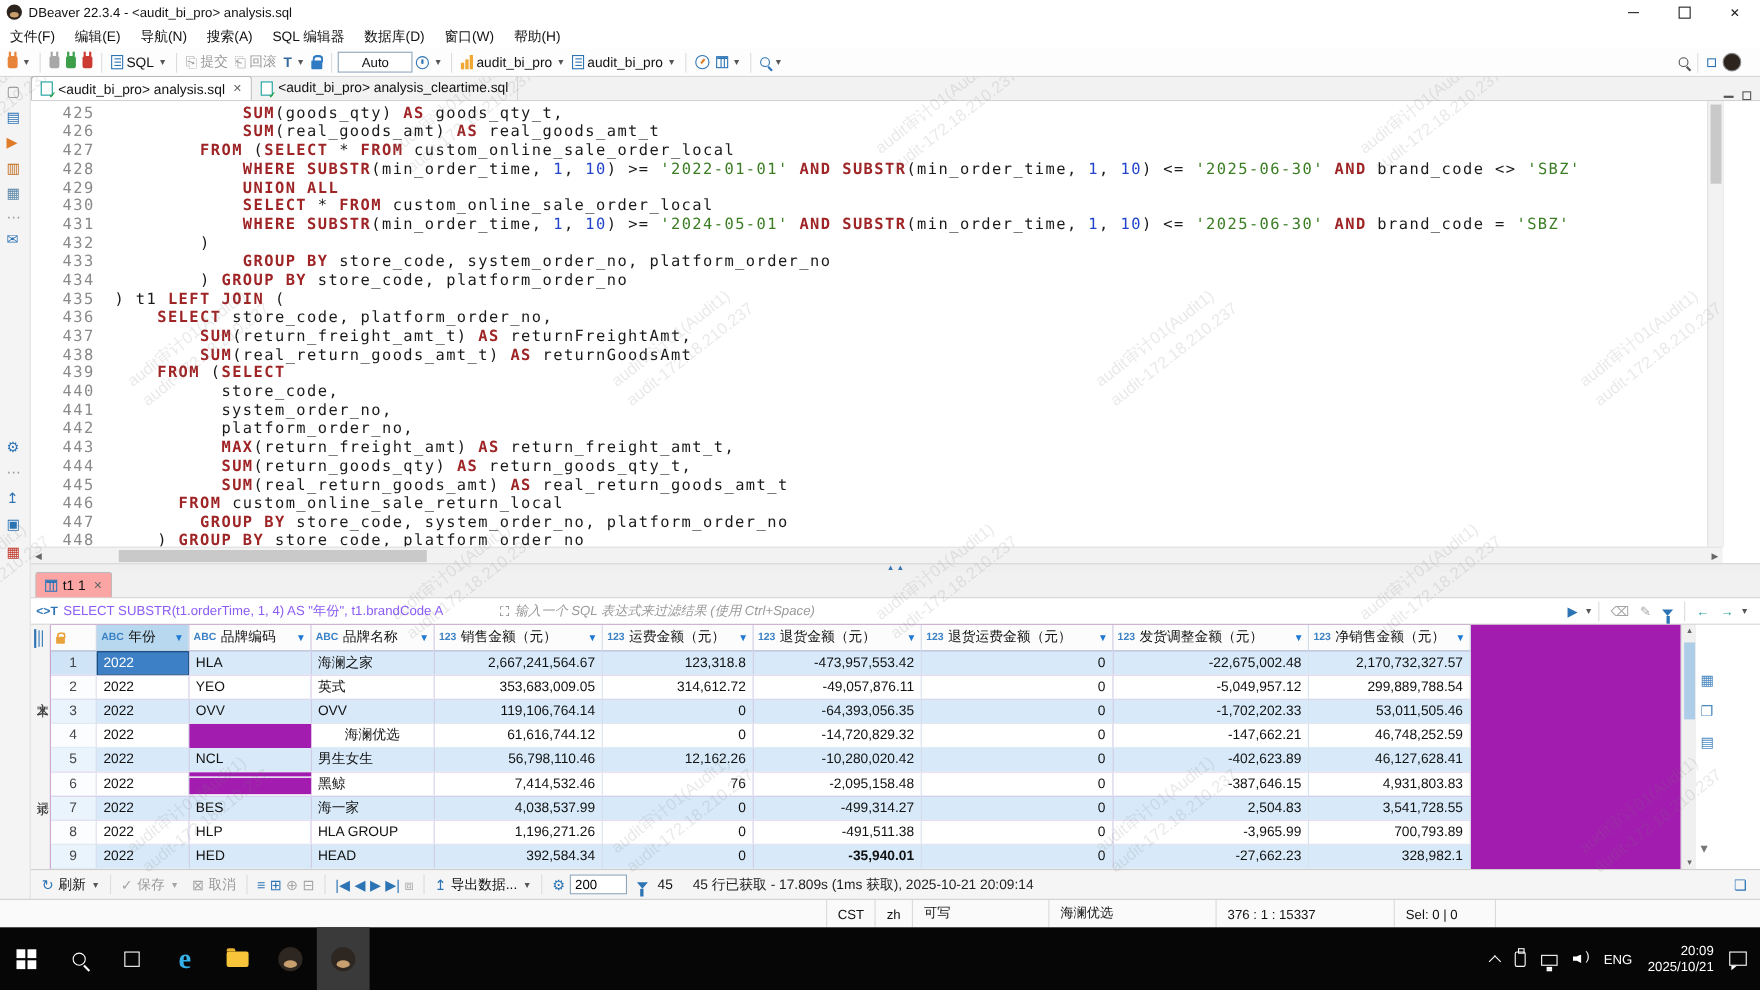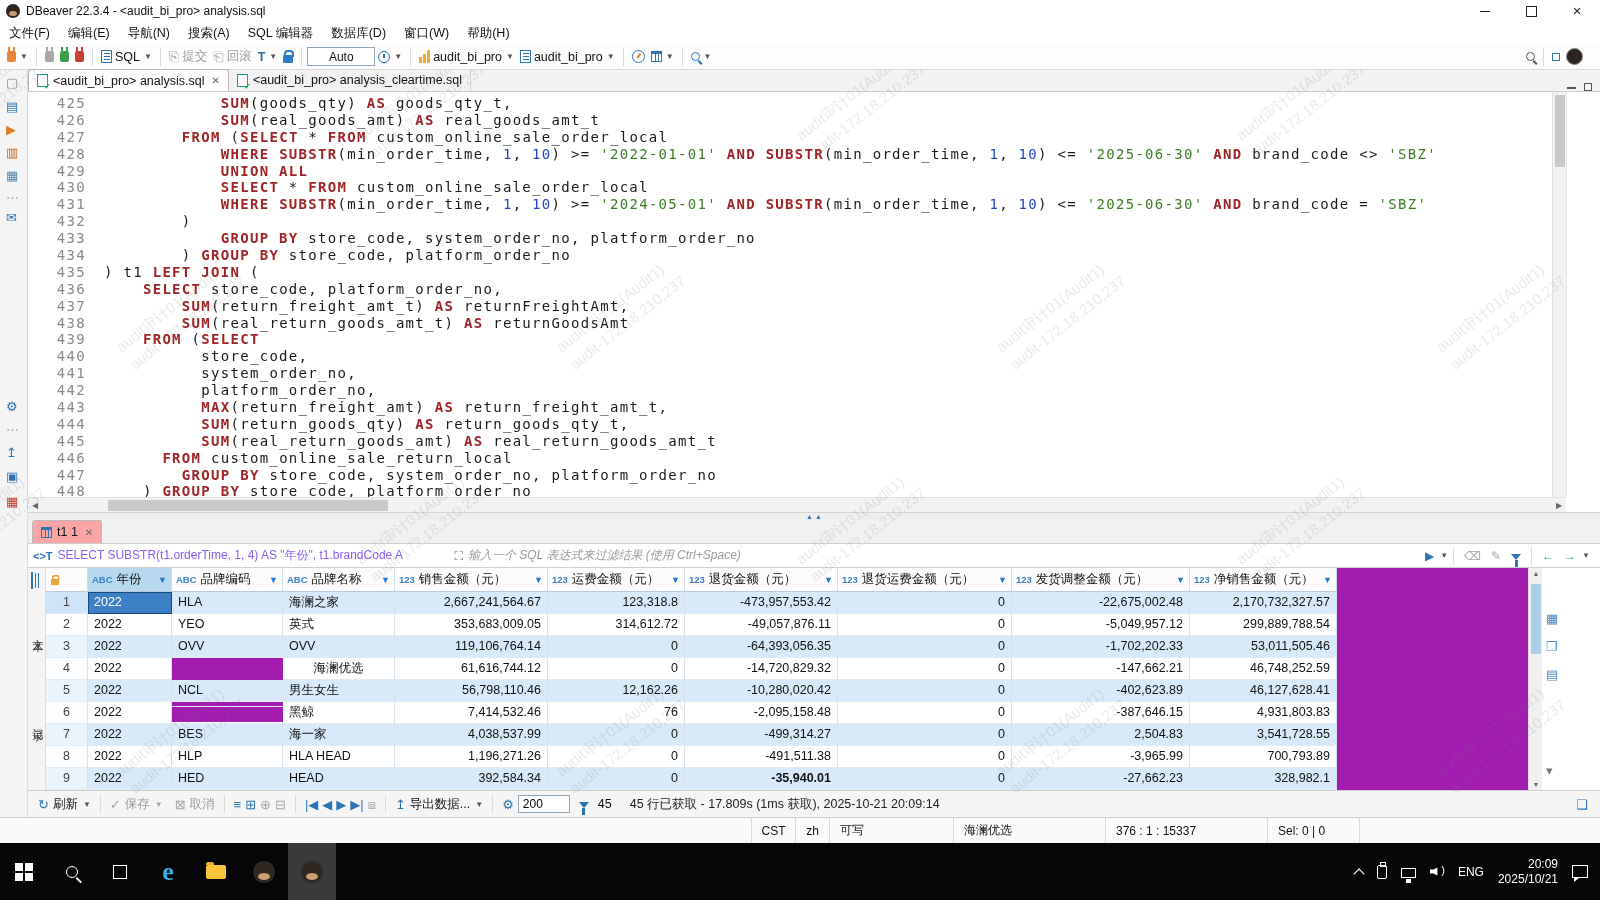--- a/index.html
+++ b/index.html
@@ -504,21 +504,21 @@
         <div class="gc" style="width: 137px; text-align: right;">0</div>
         <div class="gc" style="width: 153px; text-align: right;">-499,314.27</div>
         <div class="gc" style="width: 174px; text-align: right;">0</div>
         <div class="gc" style="width: 178px; text-align: right;">2,504.83</div>
         <div class="gc" style="width: 147px; text-align: right;">3,541,728.55</div>
       </div>
       <div class="grow row-even">
         <div class="gc rn" style="width: 42px; text-align: center;">8</div>
         <div class="gc" style="width: 84px; text-align: left;">2022</div>
         <div class="gc" style="width: 111px; text-align: left;">HLP</div>
-        <div class="gc" style="width: 112px; text-align: left;">HLA HEAD</div>
+        <div class="gc" style="width: 112px; text-align: left;">HLA GROUP</div>
         <div class="gc" style="width: 153px; text-align: right;">1,196,271.26</div>
         <div class="gc" style="width: 137px; text-align: right;">0</div>
         <div class="gc" style="width: 153px; text-align: right;">-491,511.38</div>
         <div class="gc" style="width: 174px; text-align: right;">0</div>
         <div class="gc" style="width: 178px; text-align: right;">-3,965.99</div>
         <div class="gc" style="width: 147px; text-align: right;">700,793.89</div>
       </div>
       <div class="grow row-odd">
         <div class="gc rn" style="width: 42px; text-align: center;">9</div>
         <div class="gc" style="width: 84px; text-align: left;">2022</div>

